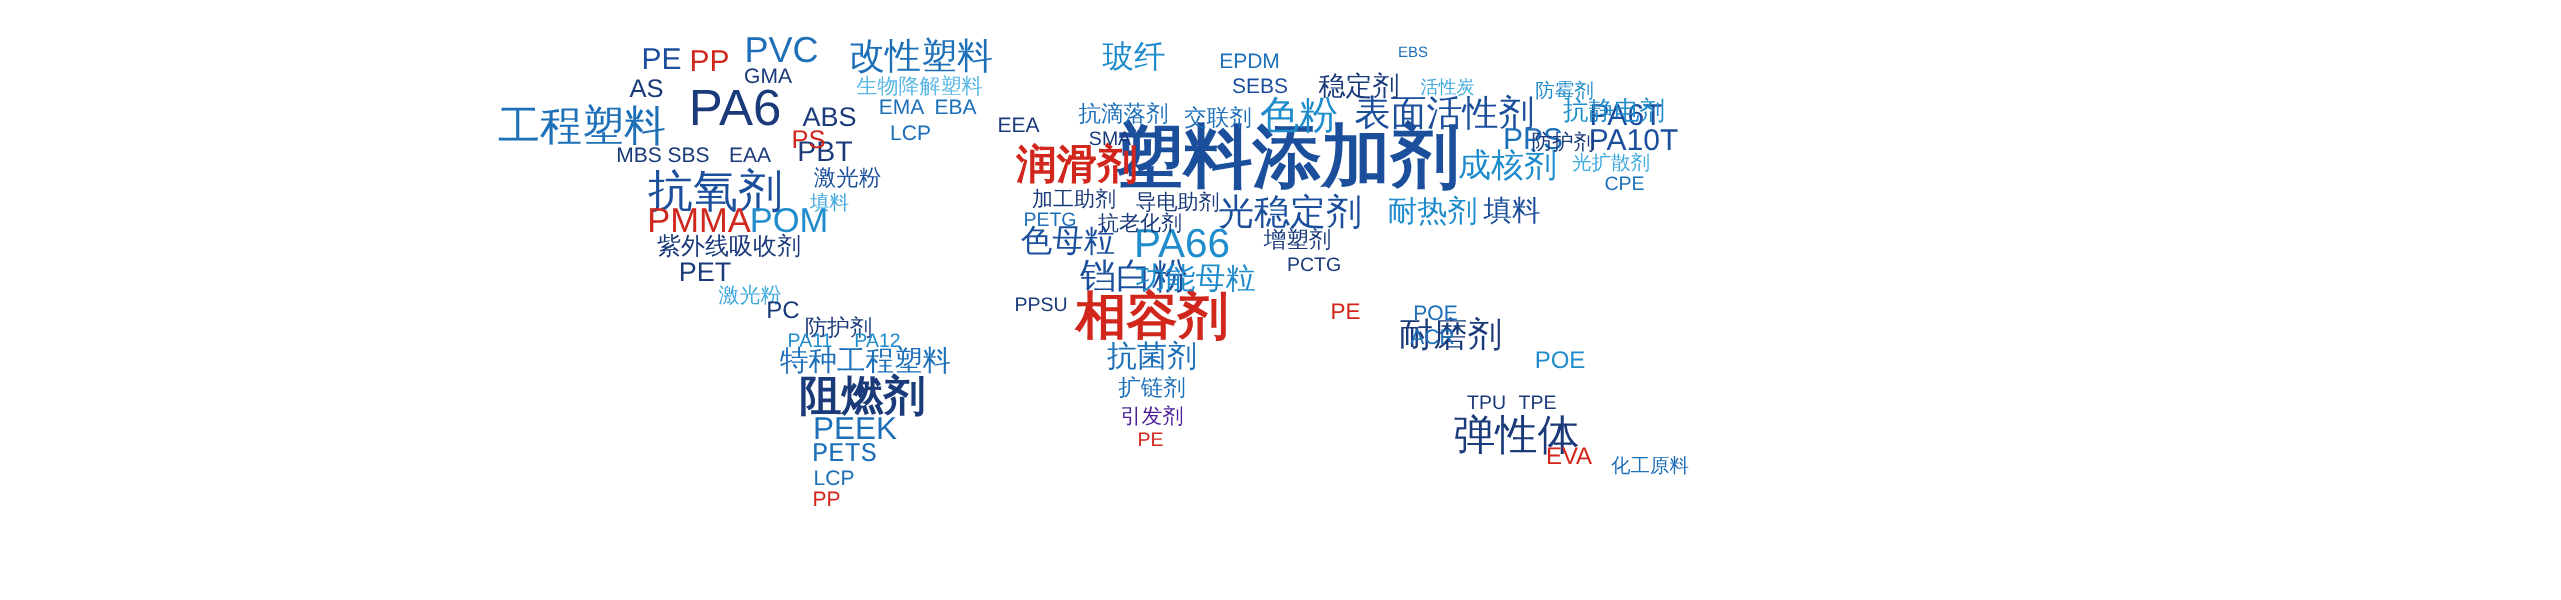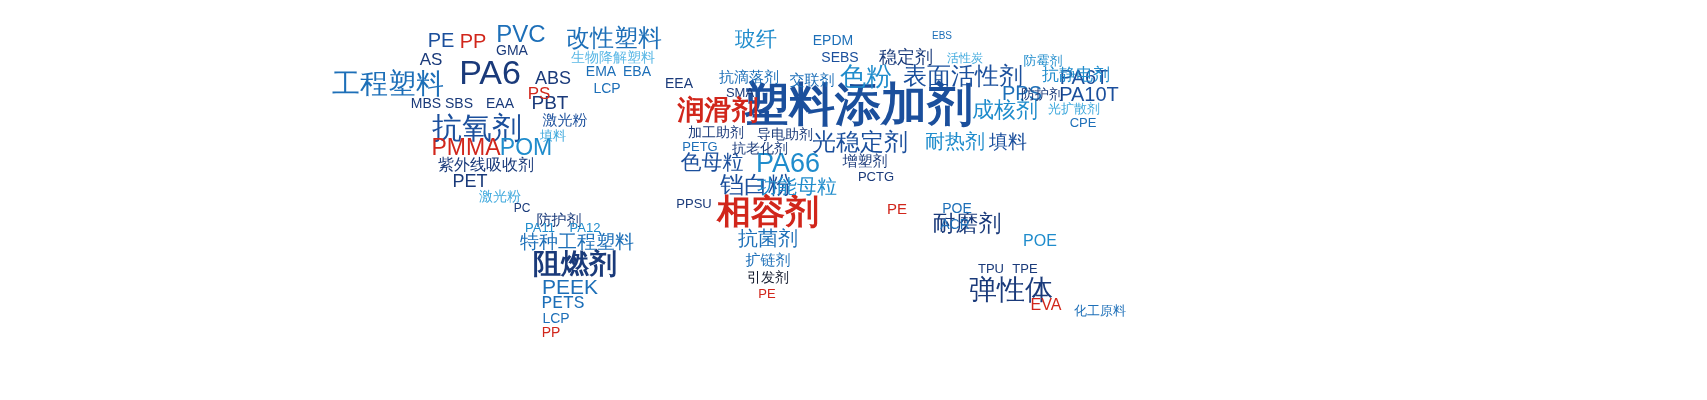--- a/index.html
+++ b/index.html
@@ -78,21 +78,21 @@
     <span class="word" style="left: 459px; top: 103px; font-size: 14px; color: rgb(26, 58, 122);">SBS</span>
     <span class="word" style="left: 500px; top: 103px; font-size: 14px; color: rgb(26, 58, 122);">EAA</span>
     <span class="word" style="left: 613px; top: 57px; font-size: 14px; color: rgb(91, 184, 230);">生物降解塑料</span>
     <span class="word" style="left: 601px; top: 71px; font-size: 14px; color: rgb(29, 111, 184);">EMA</span>
     <span class="word" style="left: 637px; top: 71px; font-size: 14px; color: rgb(29, 111, 184);">EBA</span>
     <span class="word" style="left: 607px; top: 88px; font-size: 14px; color: rgb(29, 111, 184);">LCP</span>
     <span class="word" style="left: 679px; top: 83px; font-size: 14px; color: rgb(26, 58, 122);">EEA</span>
     <span class="word" style="left: 565px; top: 119px; font-size: 15px; color: rgb(27, 79, 156);">激光粉</span>
     <span class="word" style="left: 553px; top: 135px; font-size: 13px; color: rgb(63, 169, 221);">填料</span>
     <span class="word" style="left: 500px; top: 196px; font-size: 14px; color: rgb(63, 169, 221);">激光粉</span>
-    <span class="word" style="left: 522px; top: 208px; font-size: 12px; color: rgb(26, 58, 122);">PC</span>
+    <span class="word" style="left: 522px; top: 208px; font-size: 16px; color: rgb(26, 58, 122);">PC</span>
     <span class="word" style="left: 559px; top: 219px; font-size: 15px; color: rgb(26, 58, 122);">防护剂</span>
     <span class="word" style="left: 540px; top: 227px; font-size: 13px; color: rgb(31, 140, 204);">PA11</span>
     <span class="word" style="left: 585px; top: 227px; font-size: 13px; color: rgb(31, 140, 204);">PA12</span>
     <span class="word" style="left: 556px; top: 318px; font-size: 14px; color: rgb(29, 111, 184);">LCP</span>
     <span class="word" style="left: 551px; top: 332px; font-size: 14px; color: rgb(209, 38, 27);">PP</span>
     <span class="word" style="left: 749px; top: 76px; font-size: 15px; color: rgb(29, 111, 184);">抗滴落剂</span>
     <span class="word" style="left: 812px; top: 79px; font-size: 15px; color: rgb(29, 111, 184);">交联剂</span>
     <span class="word" style="left: 740px; top: 92px; font-size: 13px; color: rgb(26, 58, 122);">SMA</span>
     <span class="word" style="left: 833px; top: 40px; font-size: 14px; color: rgb(29, 111, 184);">EPDM</span>
     <span class="word" style="left: 942px; top: 36px; font-size: 10px; color: rgb(29, 111, 184);">EBS</span>
@@ -111,15 +111,15 @@
     <span class="word" style="left: 694px; top: 203px; font-size: 13px; color: rgb(26, 58, 122);">PPSU</span>
     <span class="word" style="left: 957px; top: 208px; font-size: 14px; color: rgb(29, 111, 184);">POE</span>
     <span class="word" style="left: 955px; top: 224px; font-size: 14px; color: rgb(29, 111, 184);">ACR</span>
     <span class="word" style="left: 897px; top: 208px; font-size: 15px; color: rgb(209, 38, 27);">PE</span>
     <span class="word" style="left: 1040px; top: 241px; font-size: 16px; color: rgb(31, 140, 204);">POE</span>
     <span class="word" style="left: 991px; top: 268px; font-size: 13px; color: rgb(26, 58, 122);">TPU</span>
     <span class="word" style="left: 1025px; top: 268px; font-size: 13px; color: rgb(26, 58, 122);">TPE</span>
     <span class="word" style="left: 1046px; top: 305px; font-size: 16px; color: rgb(209, 38, 27);">EVA</span>
     <span class="word" style="left: 1100px; top: 310px; font-size: 13px; color: rgb(29, 111, 184);">化工原料</span>
     <span class="word" style="left: 768px; top: 259px; font-size: 15px; color: rgb(29, 111, 184);">扩链剂</span>
-    <span class="word" style="left: 768px; top: 277px; font-size: 14px; color: #0f172a;">引发剂</span>
+    <span class="word" style="left: 768px; top: 277px; font-size: 14px; color: #4c1d95;">引发剂</span>
     <span class="word" style="left: 767px; top: 293px; font-size: 13px; color: rgb(209, 38, 27);">PE</span>
   </div>
 
 </body></html>

